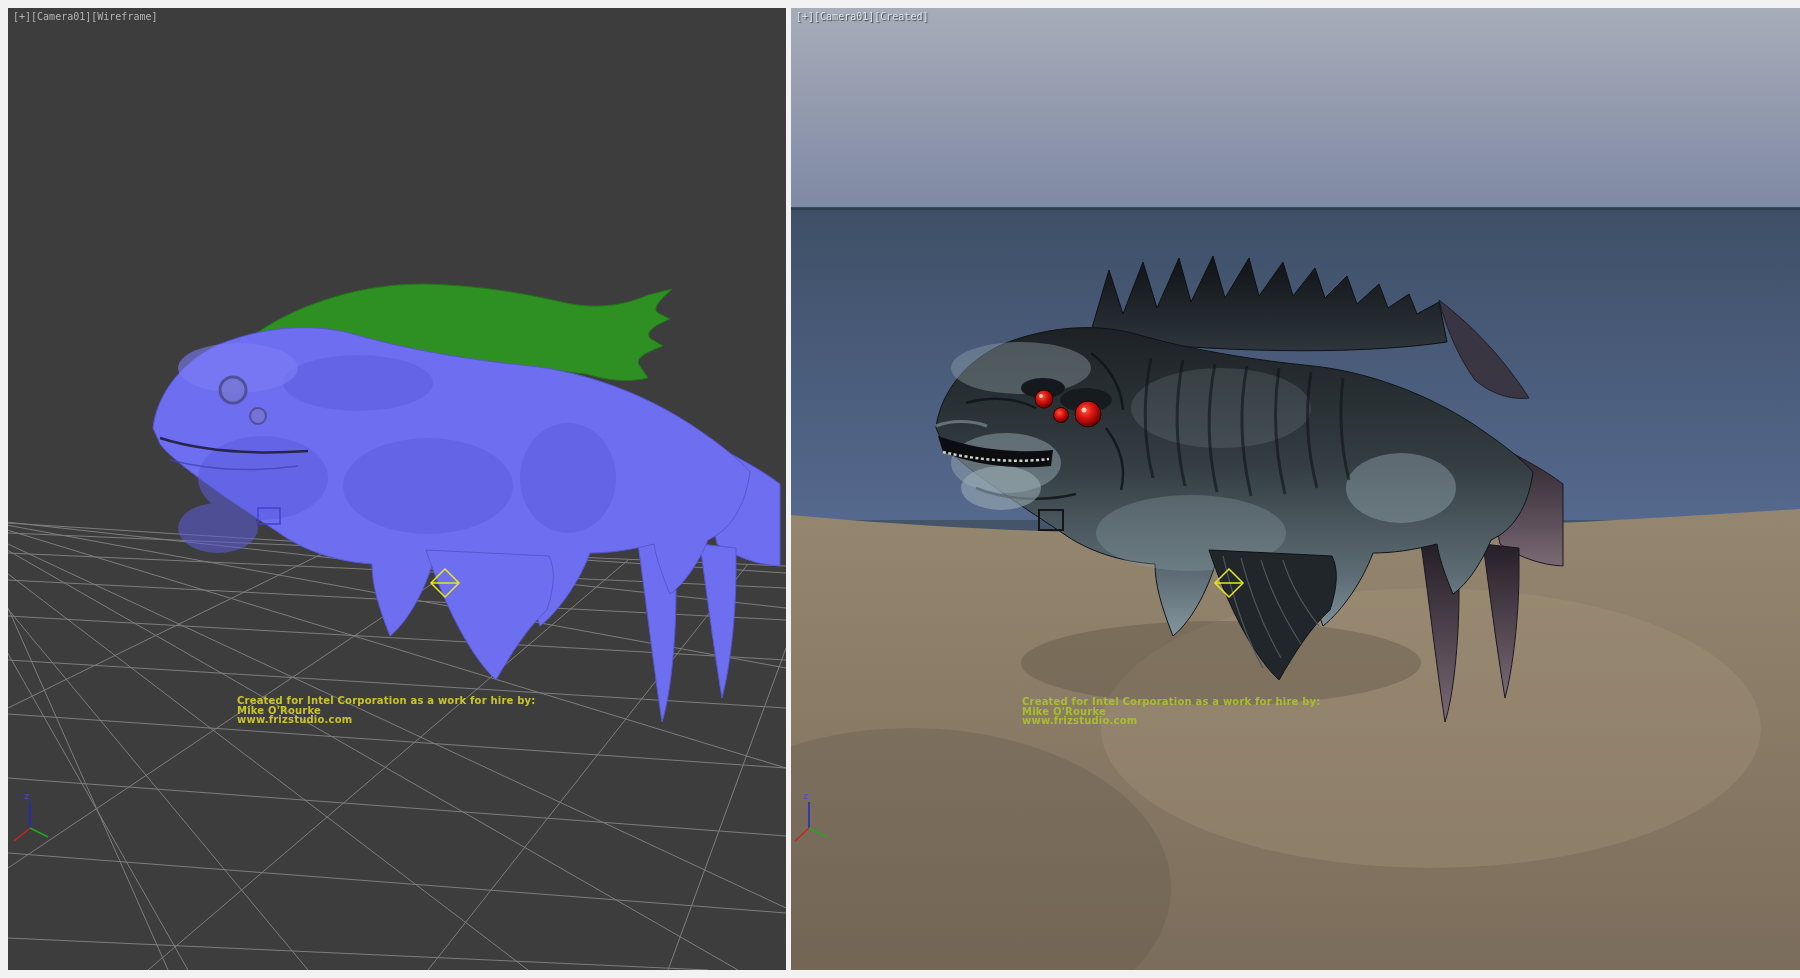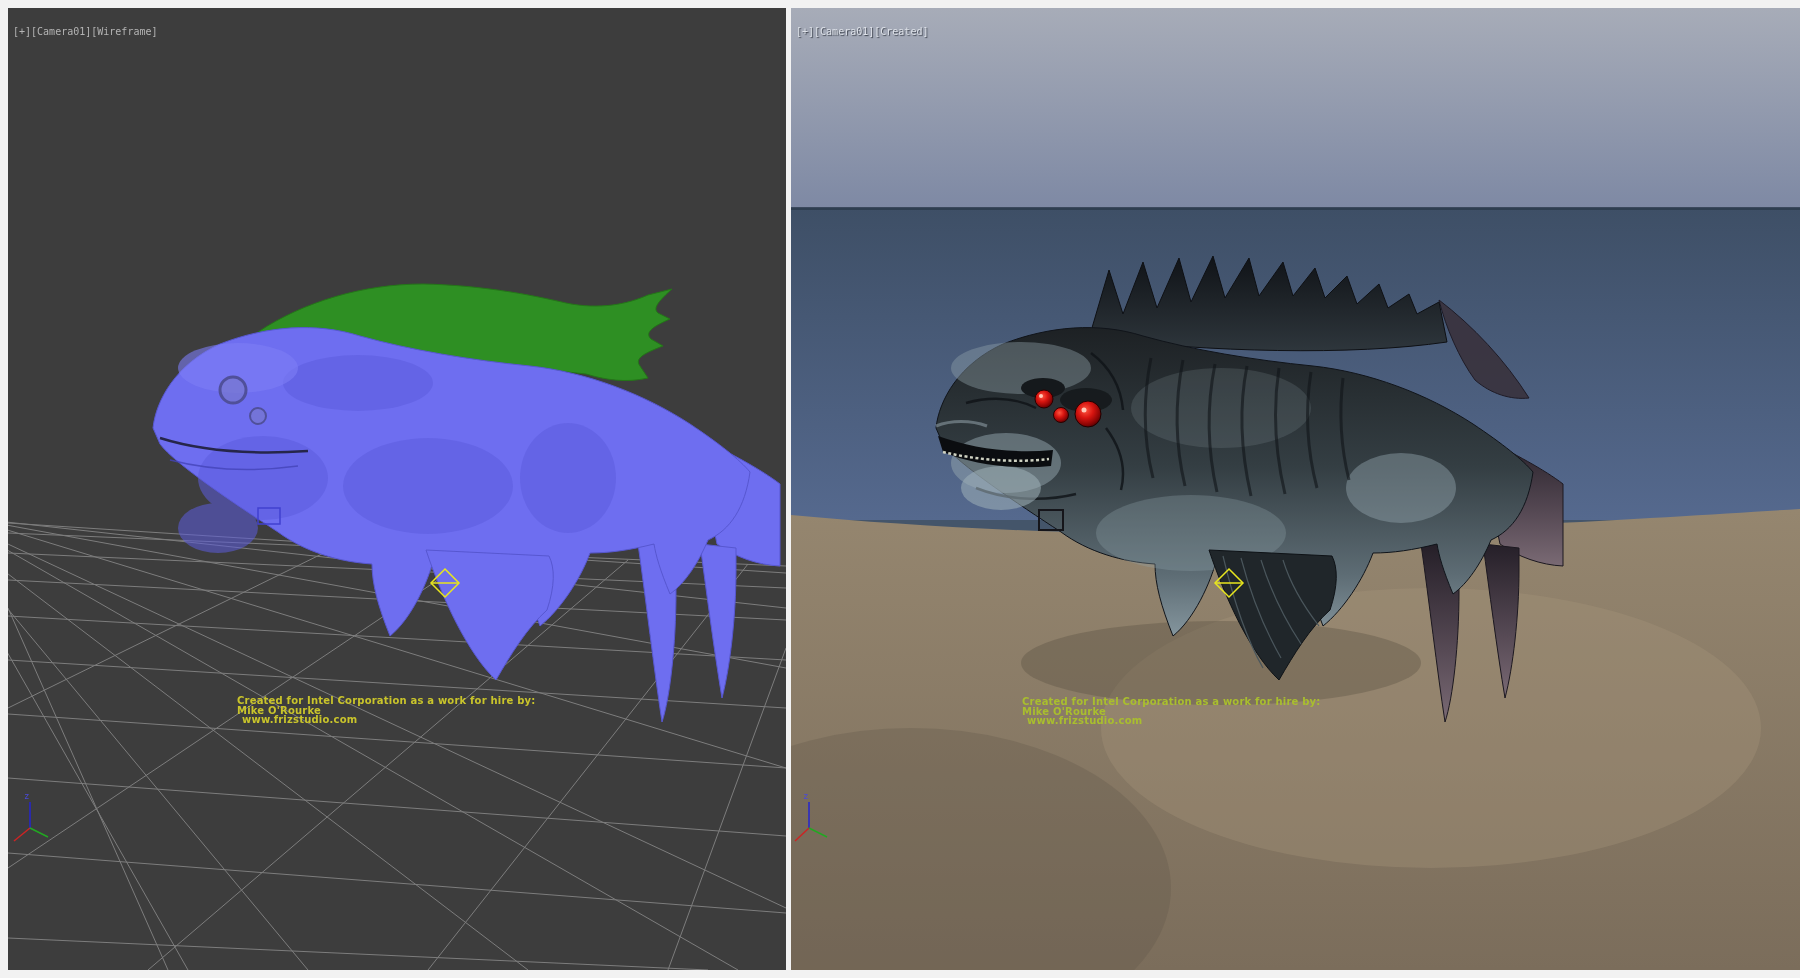--- a/index.html
+++ b/index.html
@@ -2,27 +2,27 @@
 <html><head>
 <meta charset="utf-8">
 <style>
   *{margin:0;padding:0;box-sizing:border-box}
   html,body{width:1800px;height:978px;background:#ececec;font-family:"DejaVu Sans",sans-serif;overflow:hidden}
   .stage{position:relative;width:1800px;height:978px;background:#f2f2f2}
   .viewport{position:absolute;top:8px;height:962px;overflow:hidden}
   .vp-left{left:8px;width:778px;background:#3d3d3d}
   .vp-right{left:791px;width:1009px;background:#44556a}
   .viewport svg{position:absolute;top:0;left:0;display:block}
-  .vp-label{position:absolute;top:18px;left:5px;font-family:"DejaVu Sans Mono",monospace;font-size:10px;white-space:pre;cursor:pointer;z-index:5}
+  .vp-label{position:absolute;top:3px;left:5px;font-family:"DejaVu Sans Mono",monospace;font-size:10px;white-space:pre;cursor:pointer;z-index:5}
   .vp-left .vp-label{color:#b4b4b4}
   .vp-right .vp-label{color:#dde1e8;text-shadow:1px 1px 1px rgba(20,25,35,.7)}
   .credit{position:absolute;font-size:10px;font-weight:bold;line-height:9.5px;letter-spacing:.2px;z-index:4}
   .vp-left .credit{left:229px;top:688px;color:#c9c42b}
   .vp-right .credit{left:231px;top:689px;color:#a9be2e}
-  .credit .l3{margin-left:5px}
+  .credit .l3{}
 </style>
 </head>
 <body>
 
 <div class="stage">
 
   <div class="viewport vp-left">
     <svg width="778" height="962" viewBox="0 0 778 962">
       <rect width="778" height="962" fill="#3d3d3d"></rect>
 

